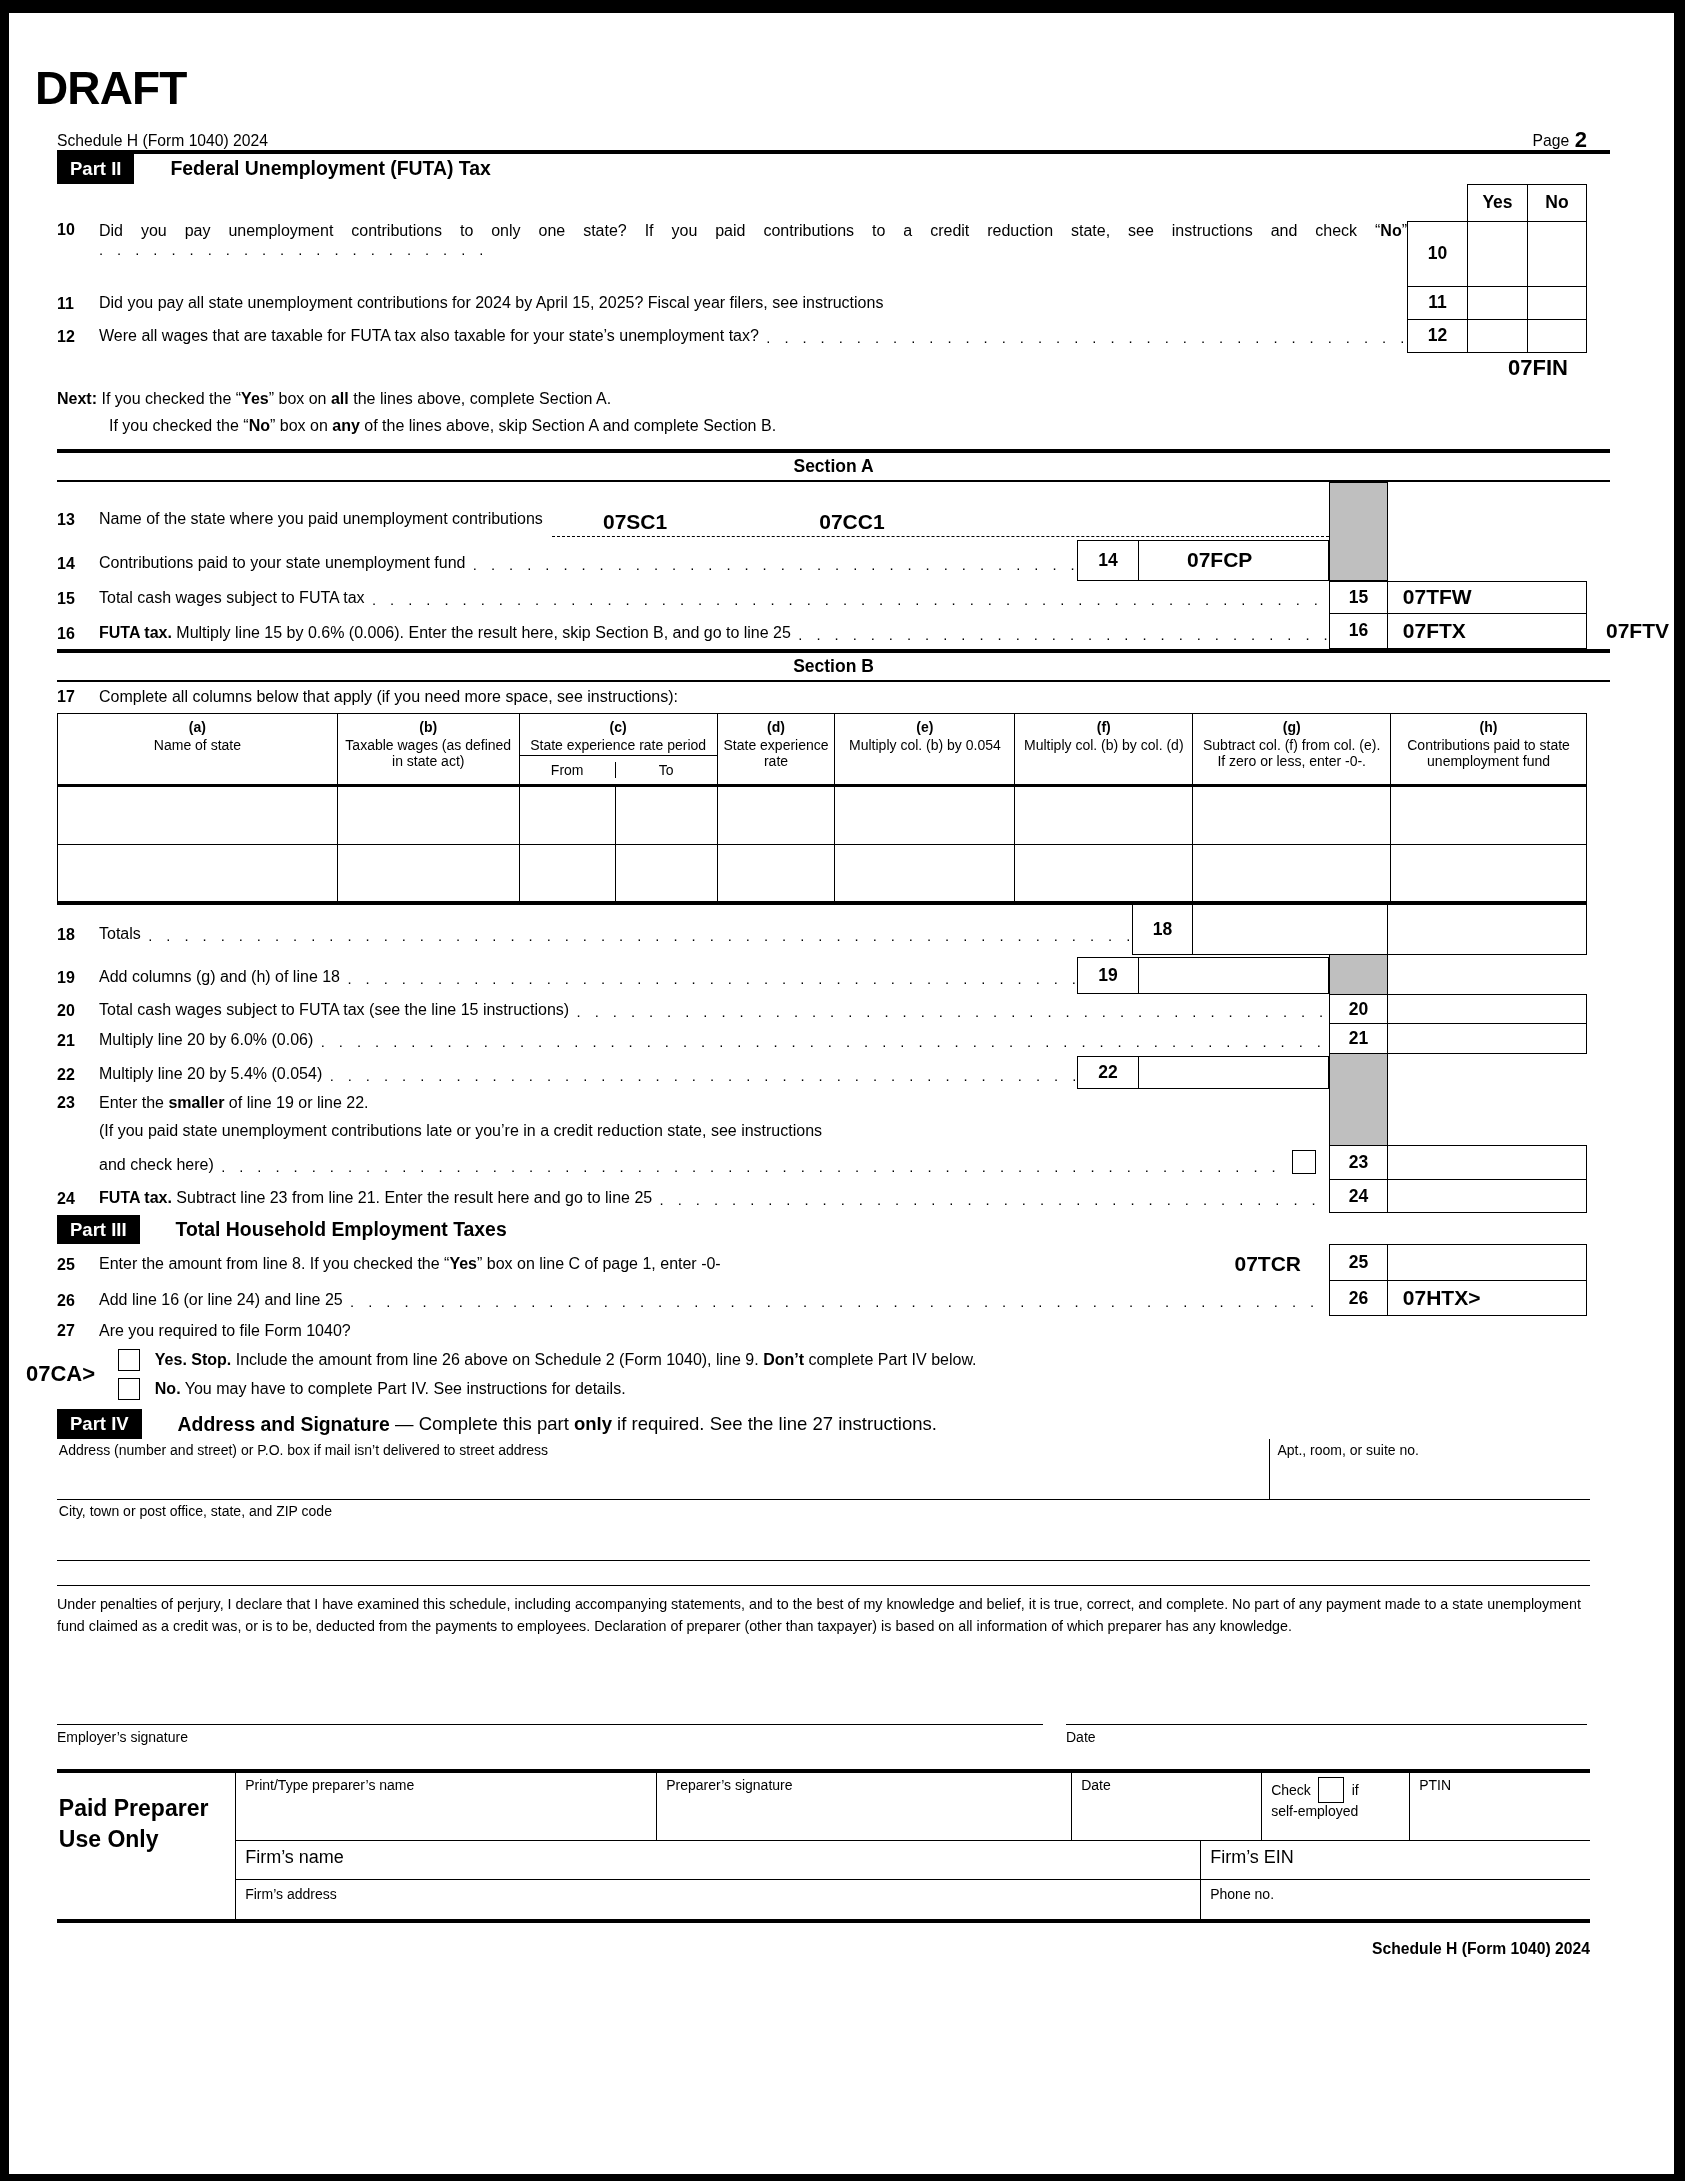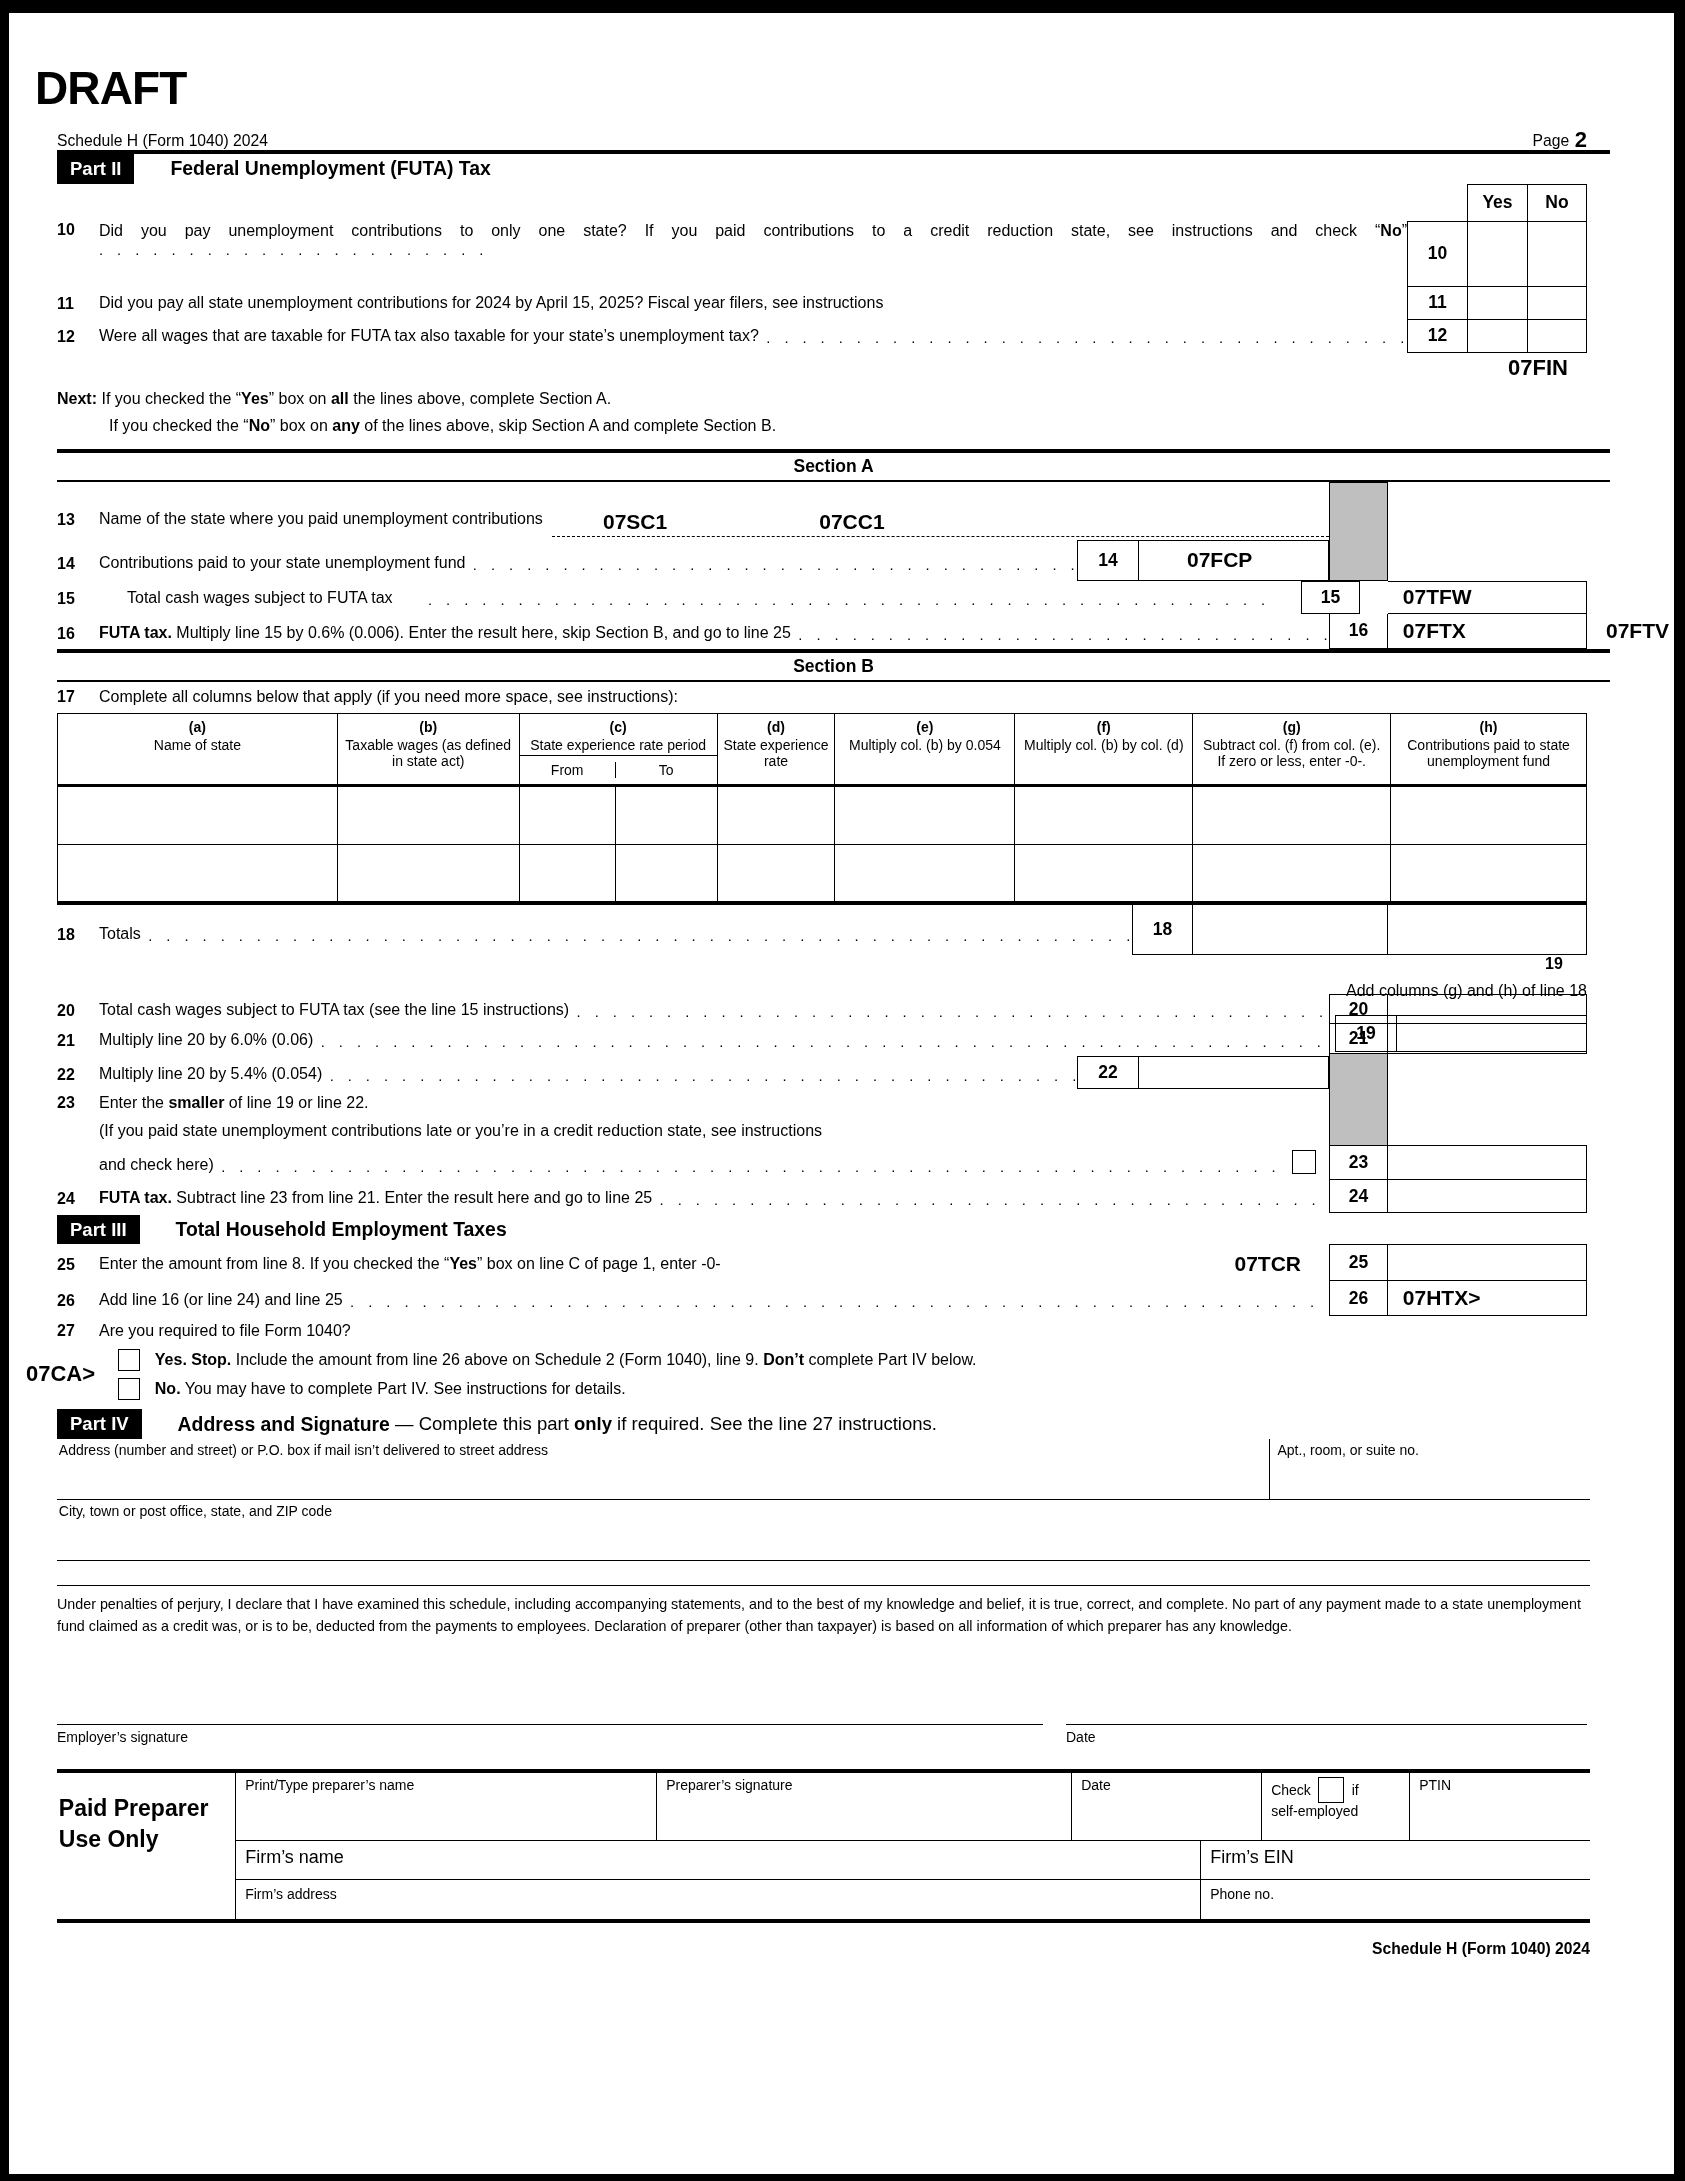--- a/index.html
+++ b/index.html
@@ -207,21 +207,21 @@
       <span class="txt" style="padding-bottom:7.4px;white-space:nowrap;">Contributions paid to your state unemployment fund</span>
       <span class="lead" style="padding-bottom:7.4px;">......................................................................</span>
       <span class="innerbox" style="height:41px;">
         <span class="innum">14</span>
         <span class="inval">07FCP</span>
       </span>
       <span class="grayc" style="border-bottom:1.8px solid #000;"></span>
       <span class="valspacer"></span>
     </div>
 
-    <div class="row" style="height:33px;gap:28px;">
+    <div class="row" style="height:33px;">
       <span class="num" style="padding-bottom:5.5px;">15</span>
       <span class="txt" style="padding-bottom:5.5px;white-space:nowrap;">Total cash wages subject to FUTA tax</span>
       <span class="lead" style="padding-bottom:5.5px;">......................................................................</span>
       <span class="numbox btop">15</span>
       <span class="valc btop">07TFW</span>
     </div>
 
     <div class="row" style="height:35px;">
       <span class="num" style="padding-bottom:5.5px;">16</span>
       <span class="txt" style="padding-bottom:5.5px;white-space:nowrap;"><span class="b">FUTA tax.</span><span> Multiply line 15 by 0.6% (0.006). Enter the result here, skip Section B, and go to line 25</span></span>
@@ -307,21 +307,21 @@
 
     <div class="row" style="height:50px;">
       <span class="num" style="padding-bottom:11px;">18</span>
       <span class="txt" style="padding-bottom:11px;white-space:nowrap;">Totals</span>
       <span class="lead" style="padding-bottom:11px;">......................................................................</span>
       <span class="box18">18</span>
       <span class="cell18g"></span>
       <span class="cell18h"></span>
     </div>
 
-    <div class="row" style="height:39px;flex-direction:column;">
+    <div class="row" style="height:39px;">
       <span class="num" style="padding-bottom:7.4px;">19</span>
       <span class="txt" style="padding-bottom:7.4px;white-space:nowrap;">Add columns (g) and (h) of line 18</span>
       <span class="lead" style="padding-bottom:7.4px;">......................................................................</span>
       <span class="innerbox" style="height:37px;">
         <span class="innum">19</span>
         <span class="inval"></span>
       </span>
       <span class="grayc"></span>
       <span class="valspacer"></span>
     </div>

